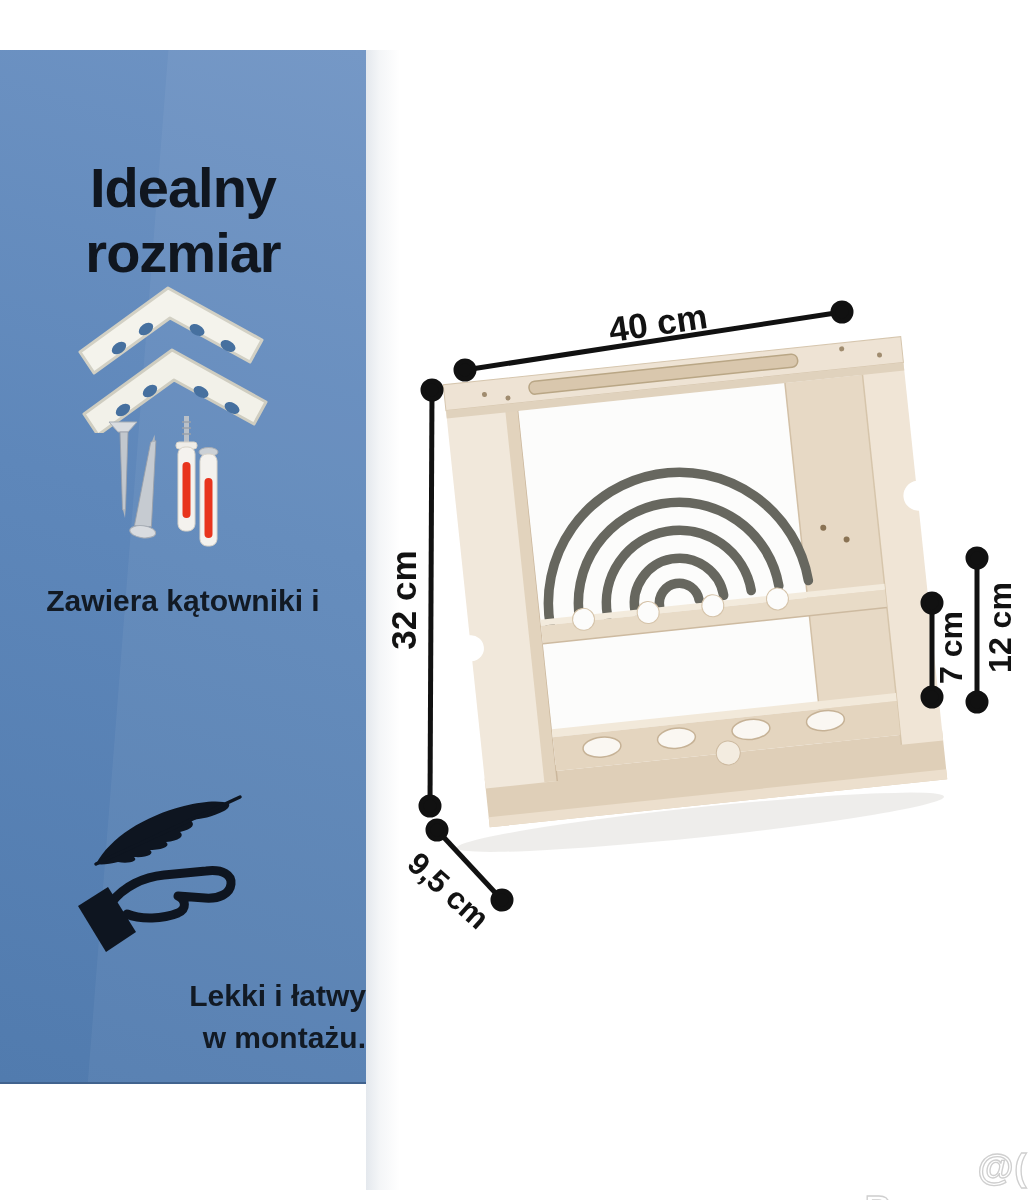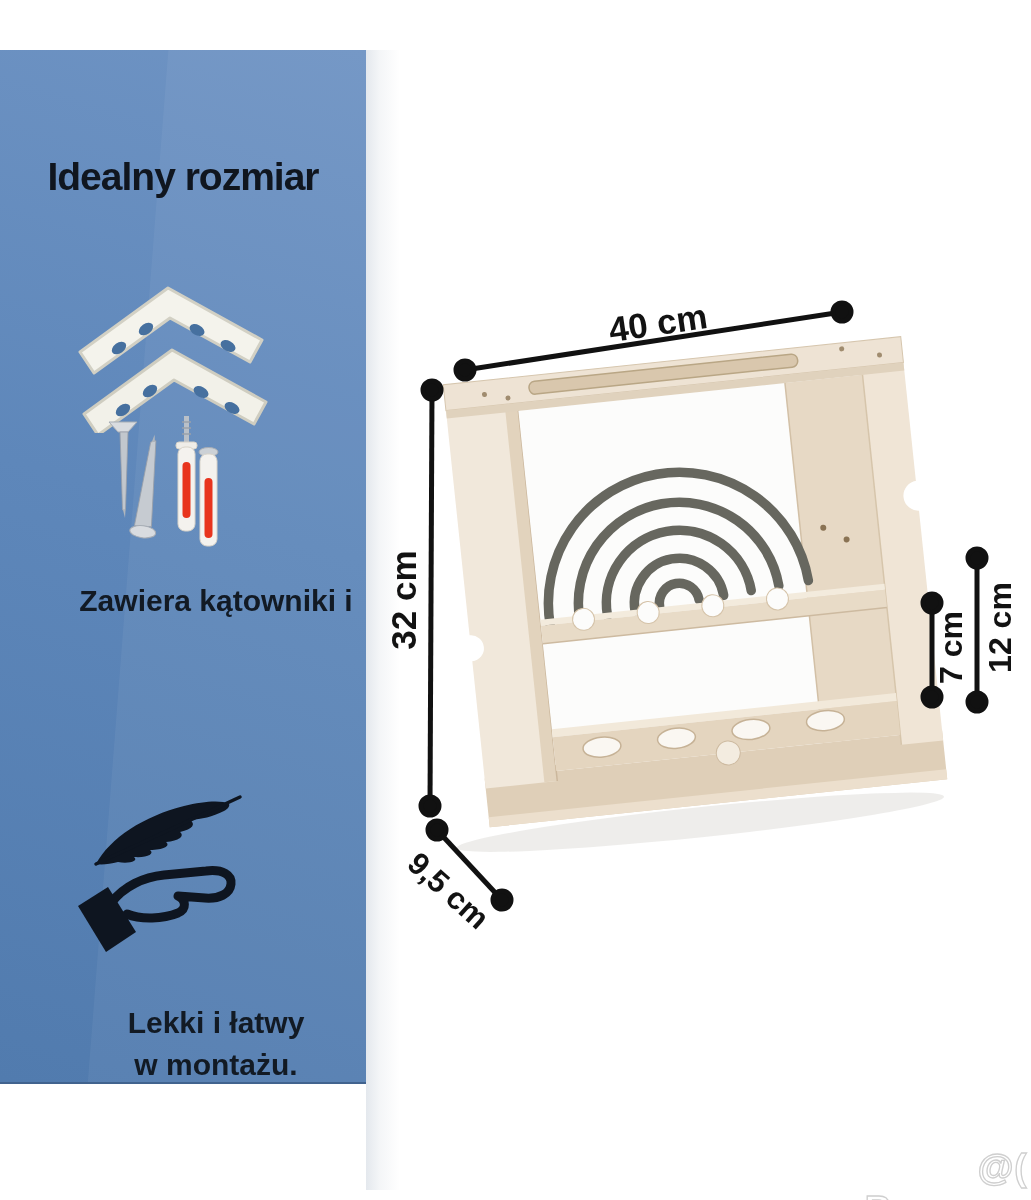--- a/index.html
+++ b/index.html
@@ -19,28 +19,28 @@
     background:rgba(255,255,255,.05);
     clip-path:polygon(46% 0,100% 0,100% 100%,24% 100%);
   }
   .fold-shadow{
     position:absolute;left:366px;top:50px;width:34px;height:1140px;
     background:linear-gradient(90deg,#dfe4ea 0%,#f2f4f6 40%,#ffffff 100%);
     opacity:.85;
   }
   .panel-title{
     position:absolute;left:0;top:155px;width:366px;text-align:center;
-    font-size:39px;font-weight:bold;letter-spacing:-1px;color:#10161f;
+    font-size:56px;font-weight:bold;letter-spacing:-1px;color:#10161f;
   }
   .feature-text{
-    position:absolute;left:0;width:432px;text-align:center;
+    position:absolute;left:0;width:366px;text-align:center;
     font-size:30px;font-weight:bold;color:#121a24;line-height:42px;
   }
   .ft-1{top:580px;}
-  .ft-2{top:1002px;}
+  .ft-2{top:975px;text-align:right;}
   .icon-wrap{position:absolute;}
   
   .dim-label{
     position:absolute;color:#121212;font-weight:bold;text-align:center;
     white-space:nowrap;
   }
   .dl-40{left:573px;top:303px;width:170px;font-size:35px;transform:rotate(-8.5deg);}
   .dl-32{left:344px;top:580px;width:120px;font-size:35px;transform:rotate(-90deg);}
   .dl-95{left:388px;top:873px;width:120px;font-size:31px;transform:rotate(42deg);}
   .dl-7 {left:901px;top:629px;width:100px;font-size:32px;transform:rotate(-90deg);}

